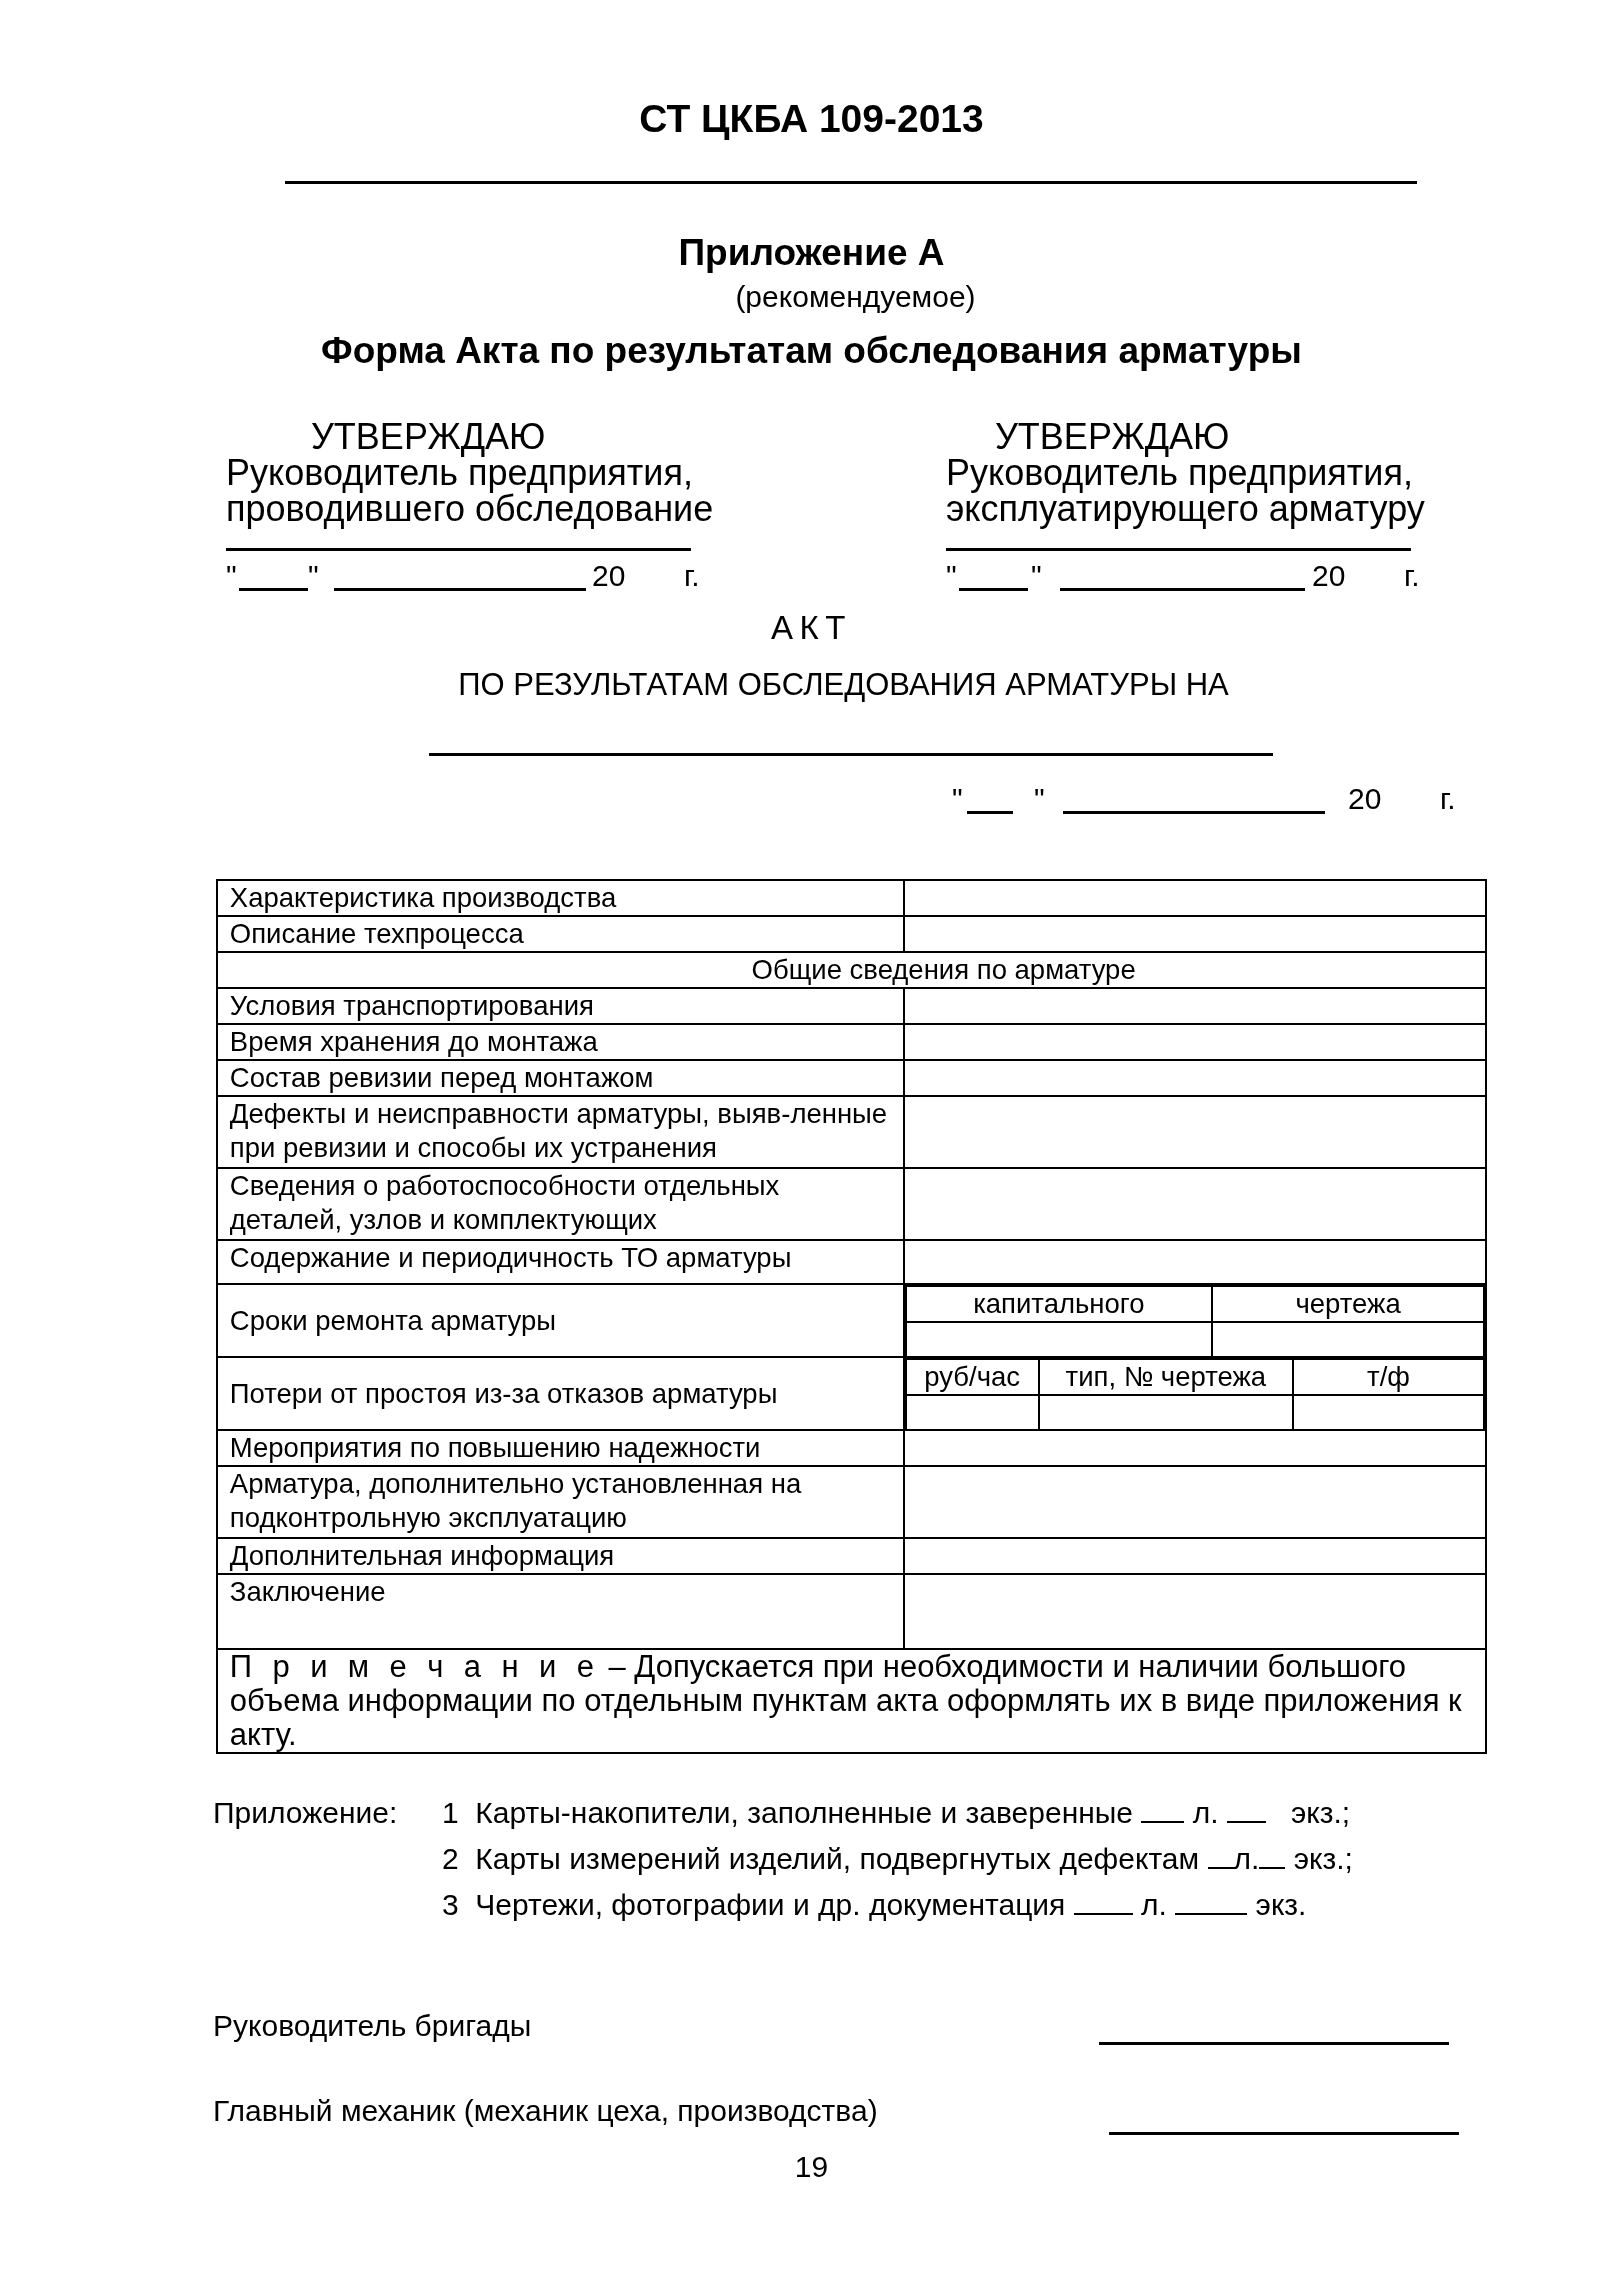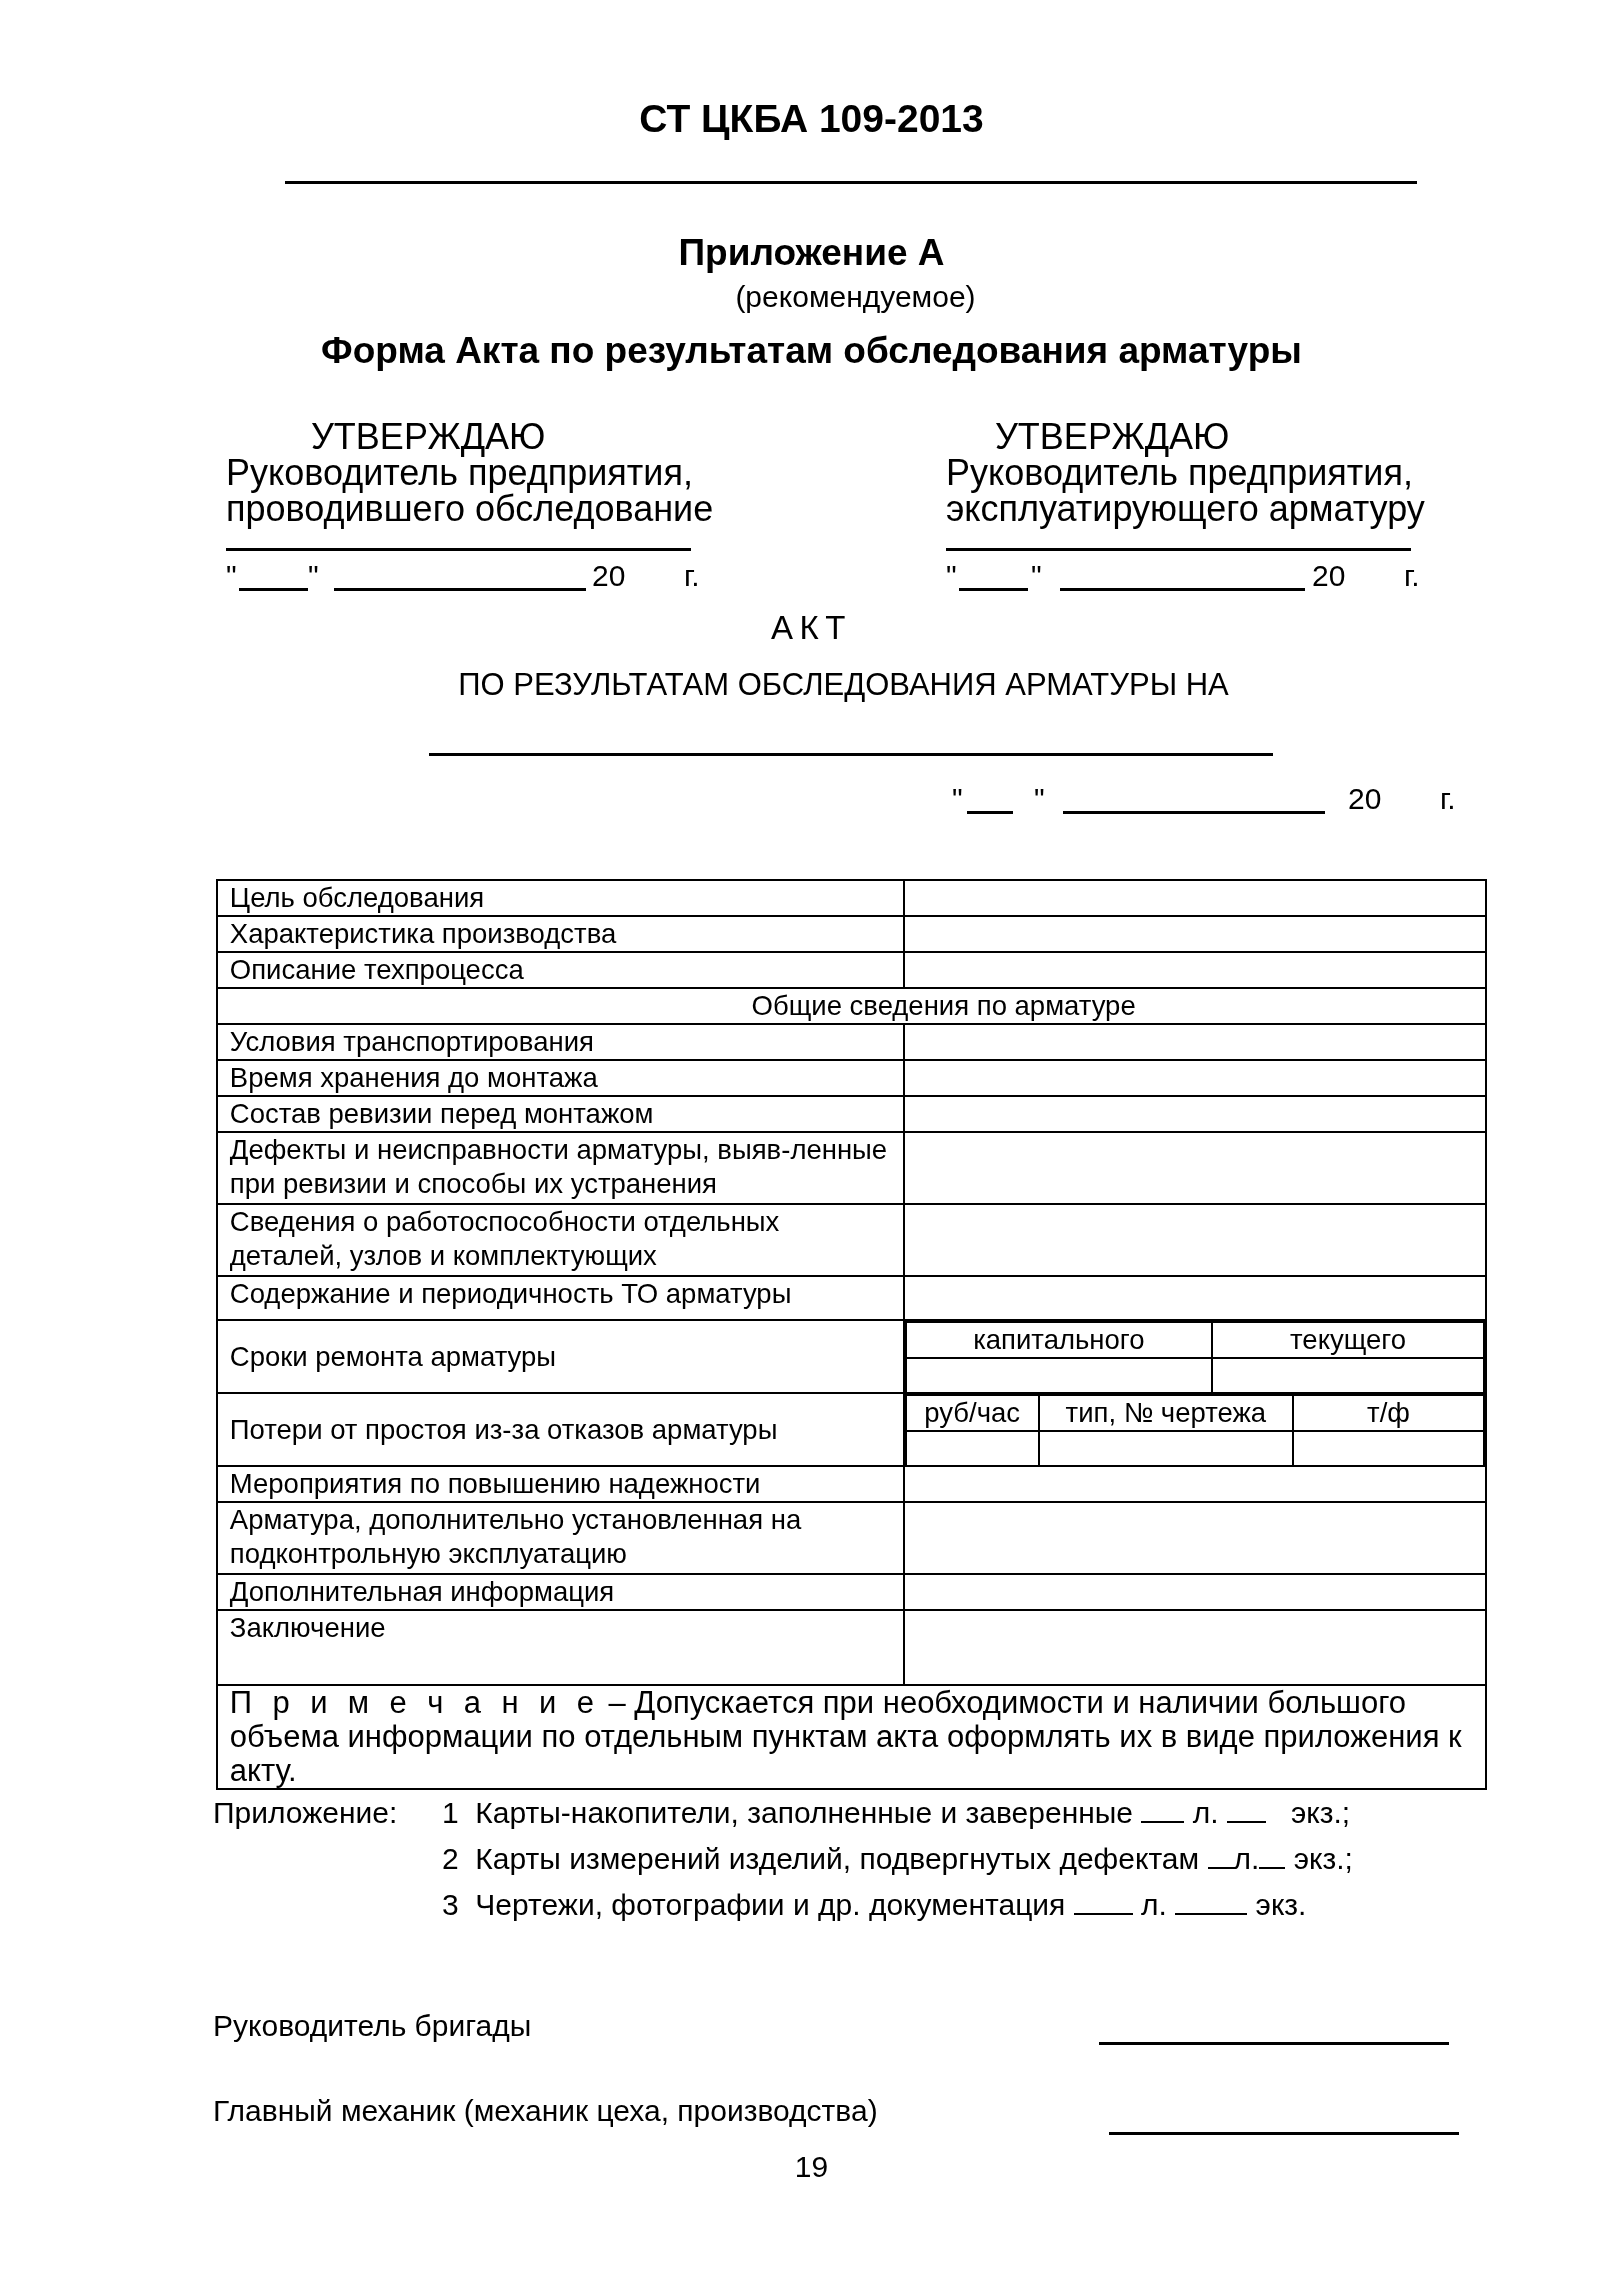--- a/index.html
+++ b/index.html
@@ -79,24 +79,20 @@
 
 <div class="abs datetxt" style="left:952px; top:782px;">"</div>
 <div class="abs line" style="left:967px; top:811px; width:46px;"></div>
 <div class="abs datetxt" style="left:1034px; top:782px;">"</div>
 <div class="abs line" style="left:1063px; top:811px; width:262px;"></div>
 <div class="abs datetxt" style="left:1348px; top:782px;">20</div>
 <div class="abs datetxt" style="left:1440px; top:782px;">г.</div>
 
 <table class="main">
   <tbody>
-      <tr style="height:36px">
-        <td class="lbl">Цель обследования</td>
-        <td></td>
-      </tr>
   <tr style="height:36px">
         <td class="lbl">Характеристика производства</td>
         <td></td>
       </tr>
   <tr style="height:36px">
         <td class="lbl">Описание техпроцесса</td>
         <td></td>
       </tr>
   <tr style="height:36px">
         <td colspan="2" class="center" style="text-align:center; padding-left:196px;">Общие сведения по арматуре</td>
@@ -125,21 +121,21 @@
         <td class="lbl">Содержание и периодичность ТО арматуры</td>
         <td></td>
       </tr>
   <tr style="height:71px">
     <td class="lbl mid">Сроки ремонта арматуры</td>
     <td class="val">
       <table class="sub">
         <tbody>
               <tr>
                 <td style="width:53%">капитального</td>
-                <td>текущего</td>
+                <td>чертежа</td>
               </tr>
         <tr>
                 <td></td>
                 <td></td>
               </tr>
       </tbody>
           </table>
     </td>
   </tr>
   <tr style="height:71px">

